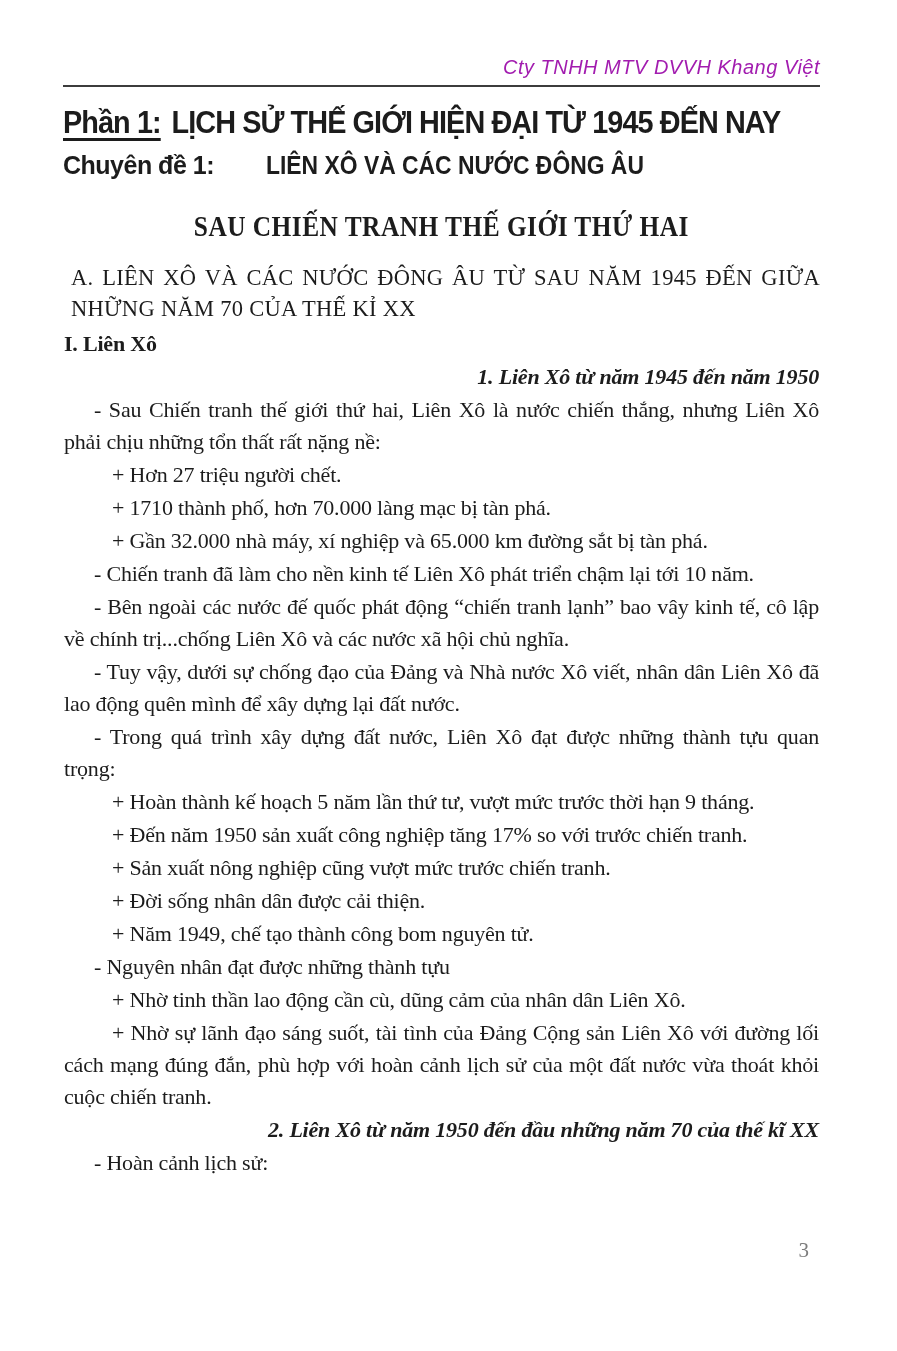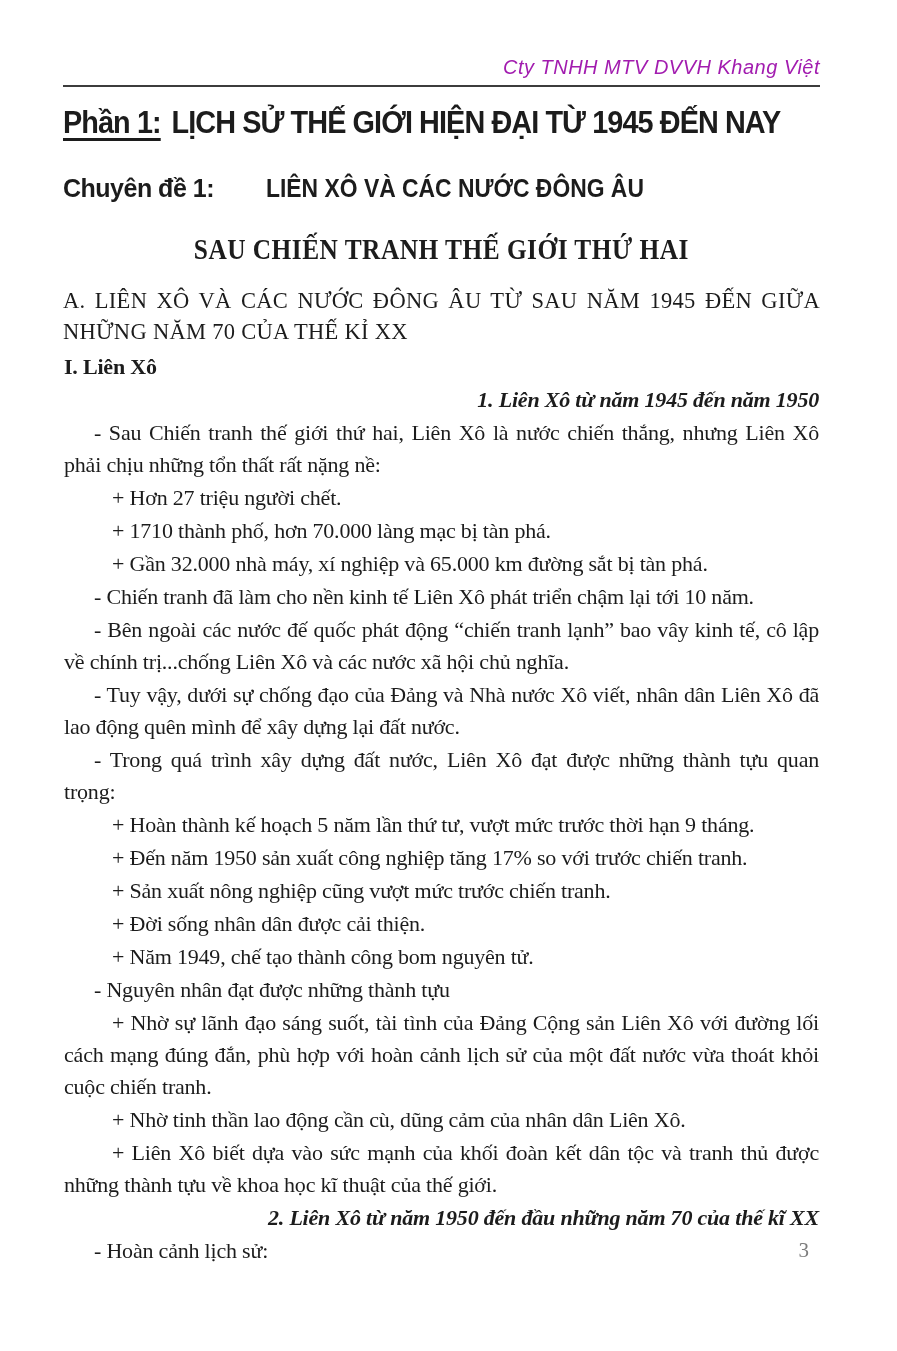--- a/index.html
+++ b/index.html
@@ -23,40 +23,40 @@
   
   .part-heading {
     margin:13px 0 0 0; white-space:nowrap;
     font-family:"Liberation Sans", sans-serif; font-weight:bold;
     font-size:32px; line-height:44px; letter-spacing:-1px;
     transform:scaleX(0.90); transform-origin:left center;
   }
   .part-label { text-decoration:underline; text-underline-offset:5px; margin-right:12px; }
 
   
-  .topic-row { margin-top:25px; display:flex; align-items:baseline; line-height:38px; }
+  .topic-row { margin-top:2px; display:flex; align-items:baseline; line-height:38px; }
   .topic-label {
     font-family:"Liberation Sans", sans-serif; font-weight:bold;
     font-size:25px; letter-spacing:-0.5px;
   }
   .topic-title {
     display:inline-block; margin-left:52px; white-space:nowrap;
     font-family:"Liberation Sans", sans-serif; font-weight:bold;
     font-size:26px; transform:scaleX(0.88); transform-origin:left center;
   }
   .topic-sub { margin-top:23px; text-align:center; line-height:38px; }
   .topic-sub .sub-inner {
     display:inline-block; white-space:nowrap;
     font-family:"Liberation Serif", serif; font-weight:bold;
     font-size:27px; letter-spacing:0.5px; transform:scale(0.94,1.06);
   }
 
   
   .section-a {
-    margin:13px 0 0 0; font-weight:normal;
+    margin:13px 0 0 8px; font-weight:normal;
     font-size:22.5px; line-height:31px;
     text-align:justify; letter-spacing:0.3px;
   }
 
   
   #content { margin-top:4px; }
   #content p {
     margin:1px; font-size:22px; line-height:32px;
     text-align:justify; letter-spacing:-0.2px;
   }
@@ -105,22 +105,21 @@
       <p class="dash">- Chiến tranh đã làm cho nền kinh tế Liên Xô phát triển chậm lại tới 10 năm.</p>
       <p class="dash">- Bên ngoài các nước đế quốc phát động “chiến tranh lạnh” bao vây kinh tế, cô lập về chính trị...chống Liên Xô và các nước xã hội chủ nghĩa.</p>
       <p class="dash">- Tuy vậy, dưới sự chống đạo của Đảng và Nhà nước Xô viết, nhân dân Liên Xô đã lao động quên mình để xây dựng lại đất nước.</p>
       <p class="dash">- Trong quá trình xây dựng đất nước, Liên Xô đạt được những thành tựu quan trọng:</p>
       <p class="plus">+ Hoàn thành kế hoạch 5 năm lần thứ tư, vượt mức trước thời hạn 9 tháng.</p>
       <p class="plus">+ Đến năm 1950 sản xuất công nghiệp tăng 17% so với trước chiến tranh.</p>
       <p class="plus">+ Sản xuất nông nghiệp cũng vượt mức trước chiến tranh.</p>
       <p class="plus">+ Đời sống nhân dân được cải thiện.</p>
       <p class="plus">+ Năm 1949, chế tạo thành công bom nguyên tử.</p>
       <p class="dash">- Nguyên nhân đạt được những thành tựu</p>
+      <p class="plus">+ Nhờ tinh thần lao động cần cù, dũng cảm của nhân dân Liên Xô.</p>
       <p class="plus">+ Nhờ sự lãnh đạo sáng suốt, tài tình của Đảng Cộng sản Liên Xô với đường lối cách mạng đúng đắn, phù hợp với hoàn cảnh lịch sử của một đất nước vừa thoát khỏi cuộc chiến tranh.</p>
-      <p class="plus">+ Nhờ tinh thần lao động cần cù, dũng cảm của nhân dân Liên Xô.</p>
-      <p class="plus">+ Liên Xô biết dựa vào sức mạnh của khối đoàn kết dân tộc và tranh thủ được những thành tựu về khoa học kĩ thuật của thế giới.</p>
       <p class="h-num">2. Liên Xô từ năm 1950 đến đầu những năm 70 của thế kĩ XX</p>
       <p class="dash">- Hoàn cảnh lịch sử:</p>
     </div>
 
   <div class="page-number">3</div>
 
 </div>
 
 </body></html>

